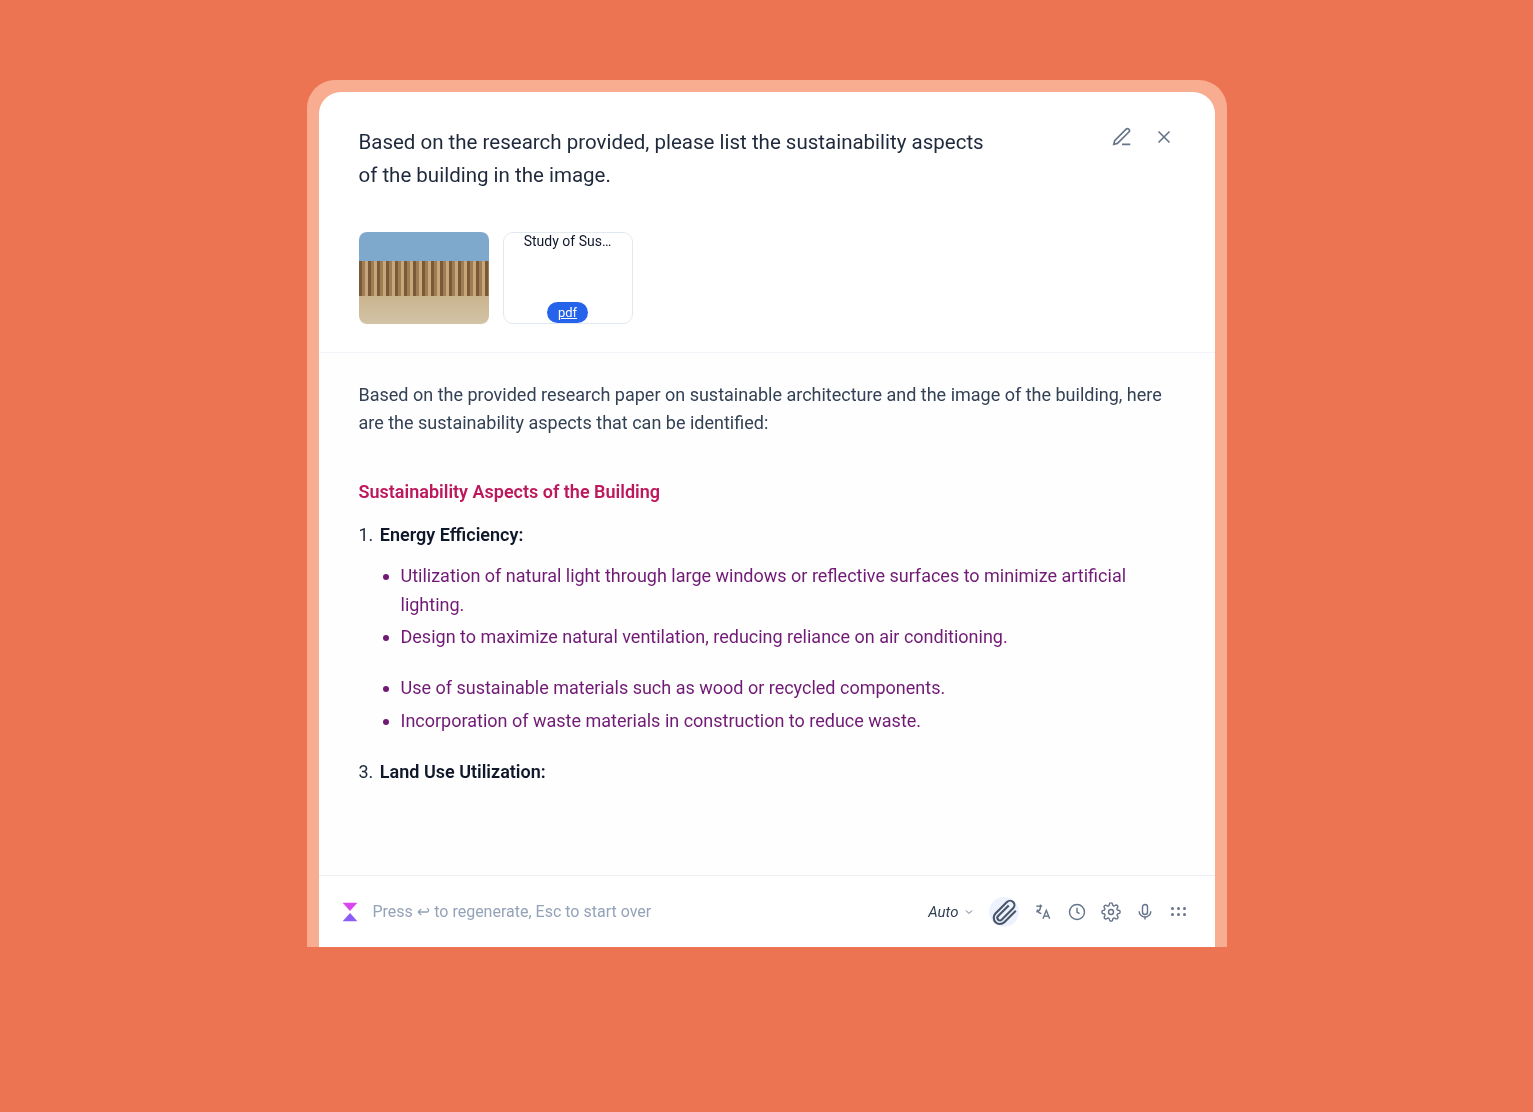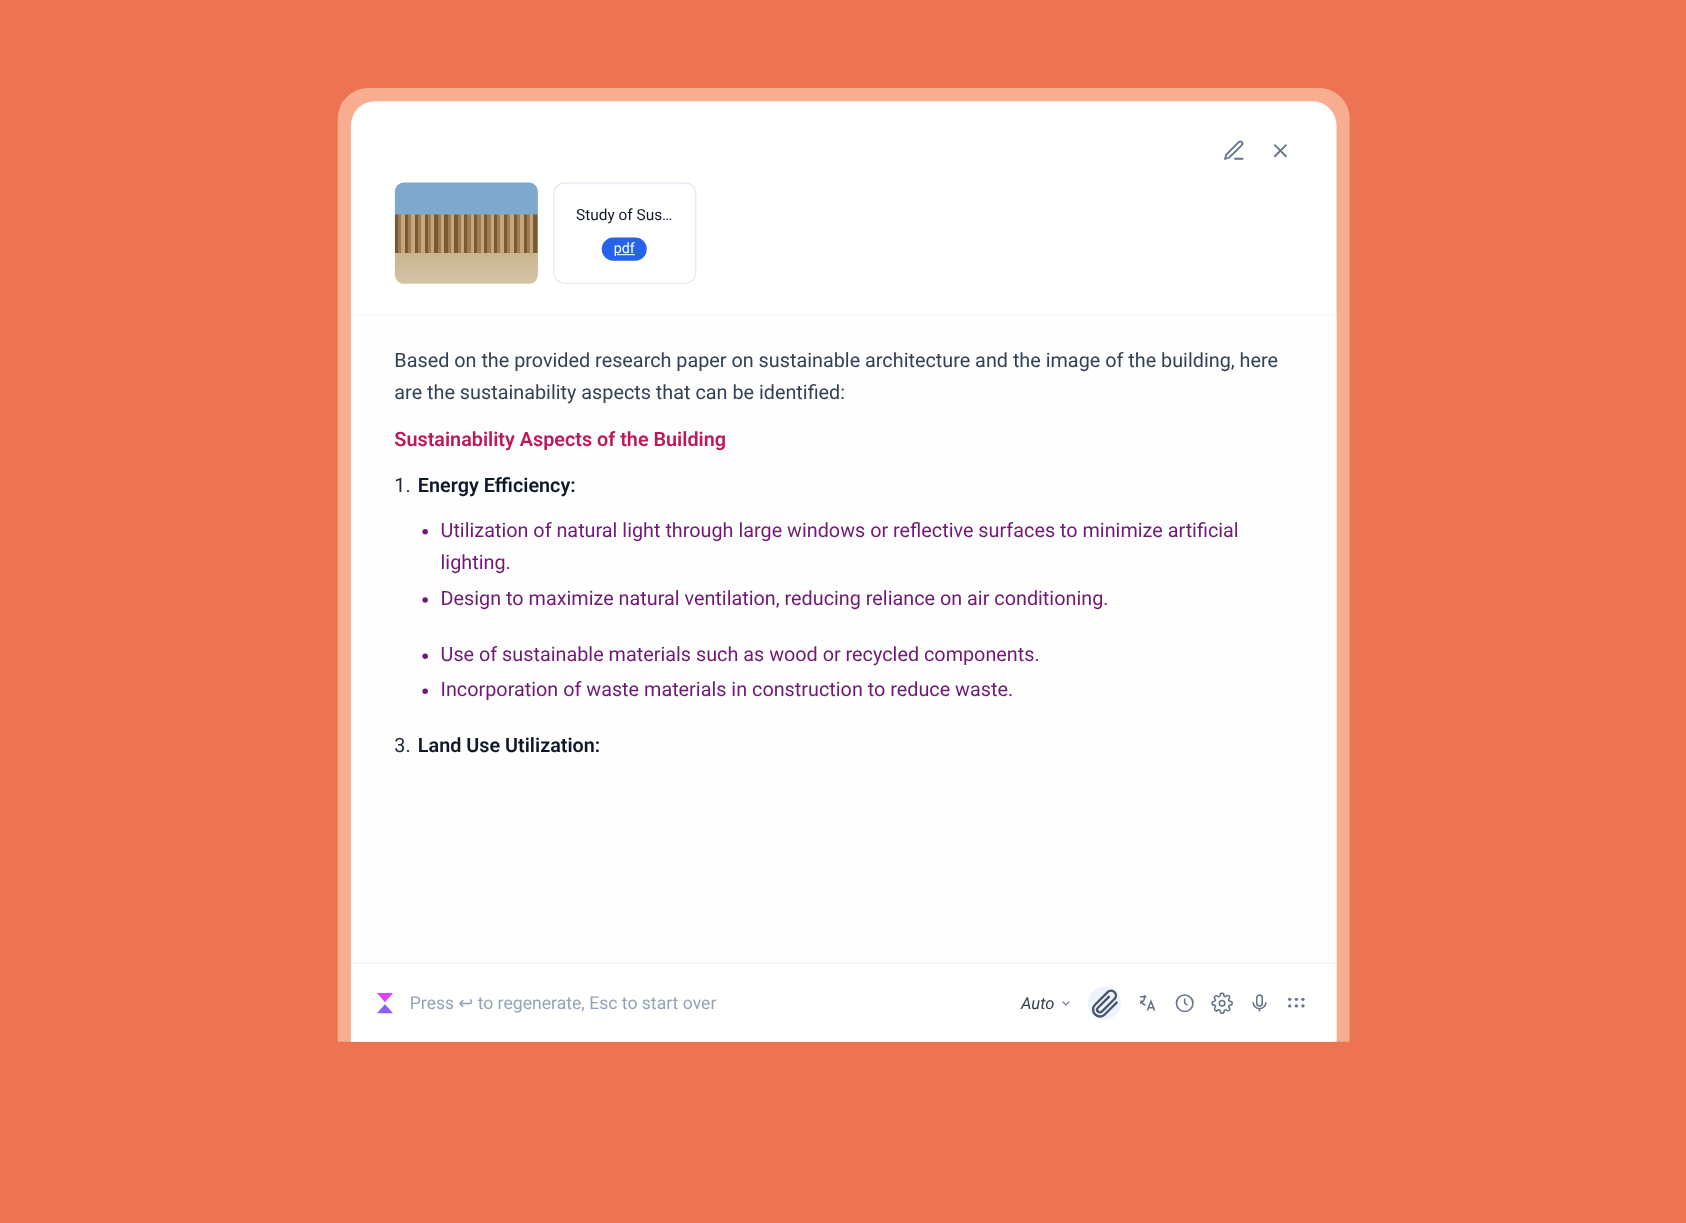--- a/index.html
+++ b/index.html
@@ -76,21 +76,21 @@
     background: repeating-linear-gradient(90deg, #7a5a36 0 3px, #9e7d54 3px 6px, #c7a779 6px 9px);
   }
   .attach-doc {
     width: 130px;
     height: 92px;
     border: 1px solid #e2e8f0;
     border-radius: 10px;
     display: flex;
     flex-direction: column;
     align-items: center;
-    justify-content: center;
+    justify-content: space-between;
     gap: 12px;
     position: relative;
     font-size: 14px;
     color: #0f172a;
     background: #fff;
   }
   .attach-doc-name {
     padding: 0 10px;
     white-space: nowrap;
     overflow: hidden;
@@ -112,21 +112,21 @@
   }
   .response-area {
     flex: 1;
     padding: 28px 40px 0 40px;
     color: #1e293b;
     font-size: 18px;
     line-height: 1.6;
     overflow: hidden;
     background: #fefefe;
   }
-  .response-intro { color: #334155; margin-bottom: 13px; }
+  .response-intro { color: #334155; margin-bottom: 40px; }
   .section-heading { font-weight: 600; color: #be185d; margin-bottom: 14px; font-size: 18px; }
   .num-item { font-weight: 600; color: #0f172a; margin-bottom: 12px; }
   .num-item .num { font-weight: 400; color: #1e293b; margin-right: 2px; }
   ul.bullets {
     list-style: disc;
     padding-left: 42px;
     margin-bottom: 22px;
     color: #701a75;
     font-weight: 400;
   }
@@ -184,20 +184,21 @@
   }
   .dots-grid span { width:3px; height:3px; background:#64748b; border-radius:50%; }
 </style>
 </head>
 <body>
 
 <div class="outer-card">
   <div class="inner-card">
 
     <div class="header-area">
+      <div class="prompt-text">Based on the research provided, please list the sustainability aspects of the building in the image.</div>
       <div class="header-icons">
         <div class="icon-btn">
           <svg viewBox="0 0 24 24">
               <path d="M12 20h9"></path>
               <path d="M16.5 3.5a2.1 2.1 0 013 3L7 19l-4 1 1-4 12.5-12.5z"></path>
             </svg>
         </div>
         <div class="icon-btn">
           <svg viewBox="0 0 24 24">
               <path d="M18 6L6 18"></path>

